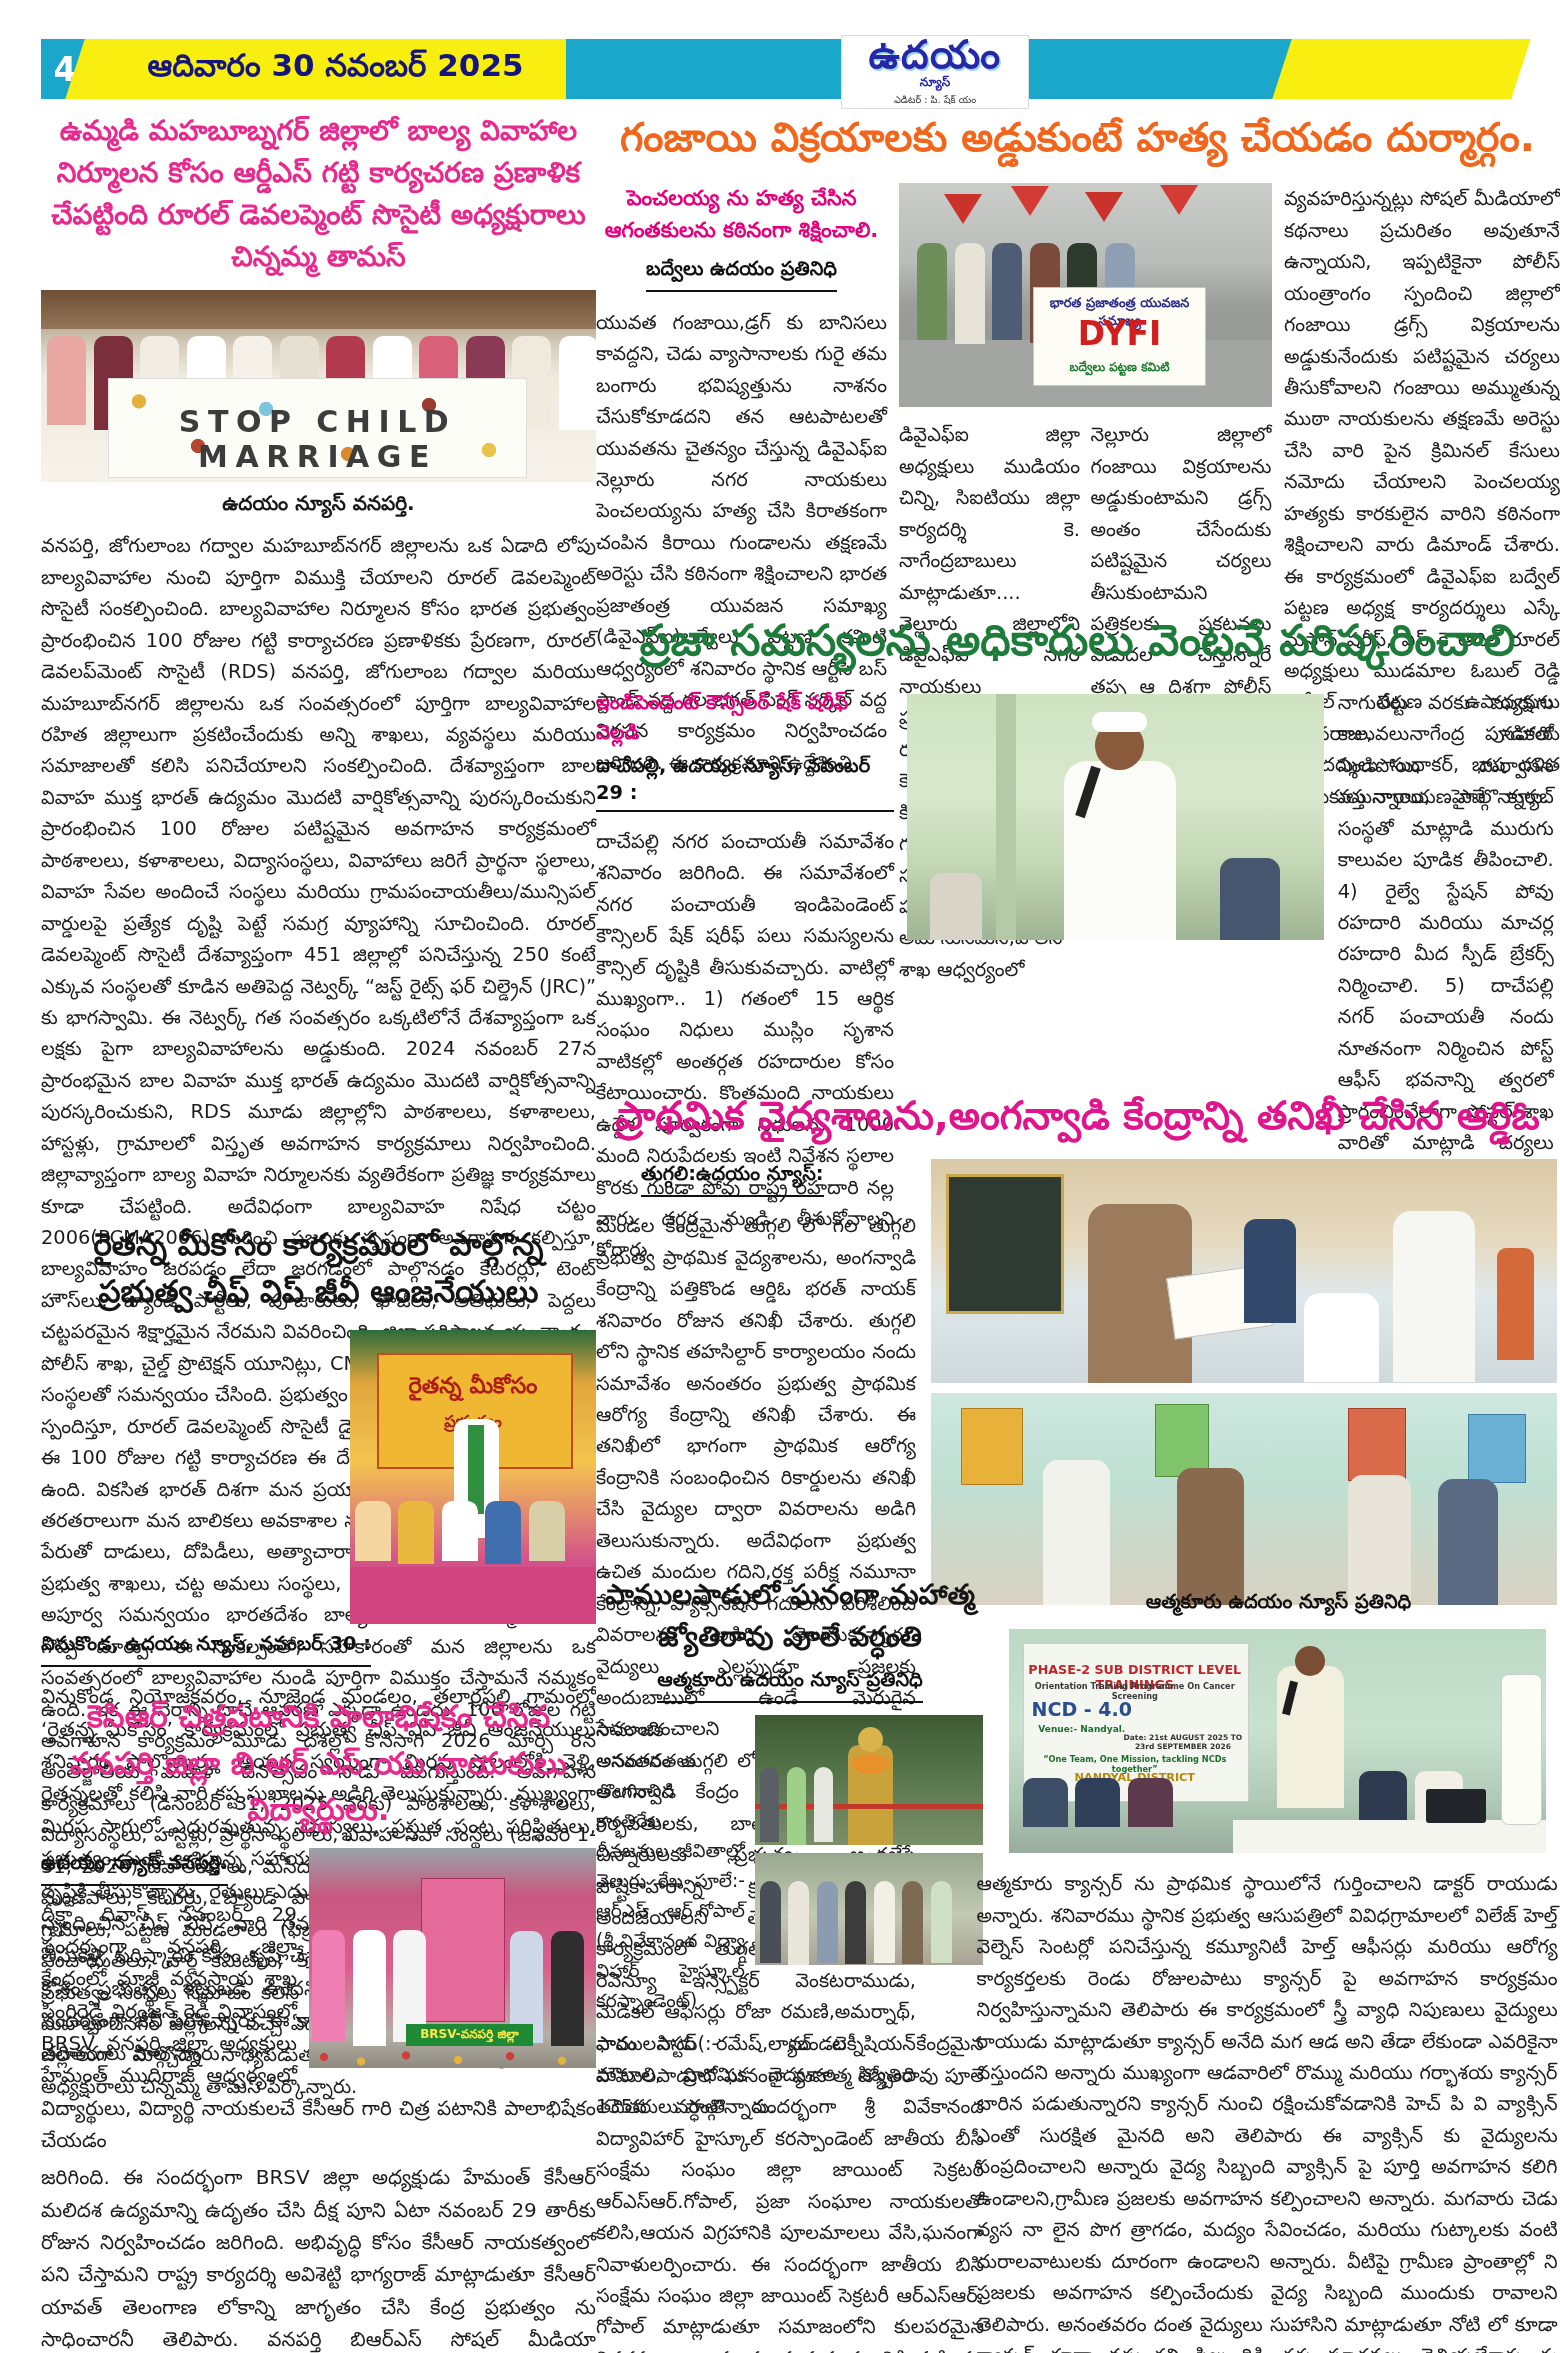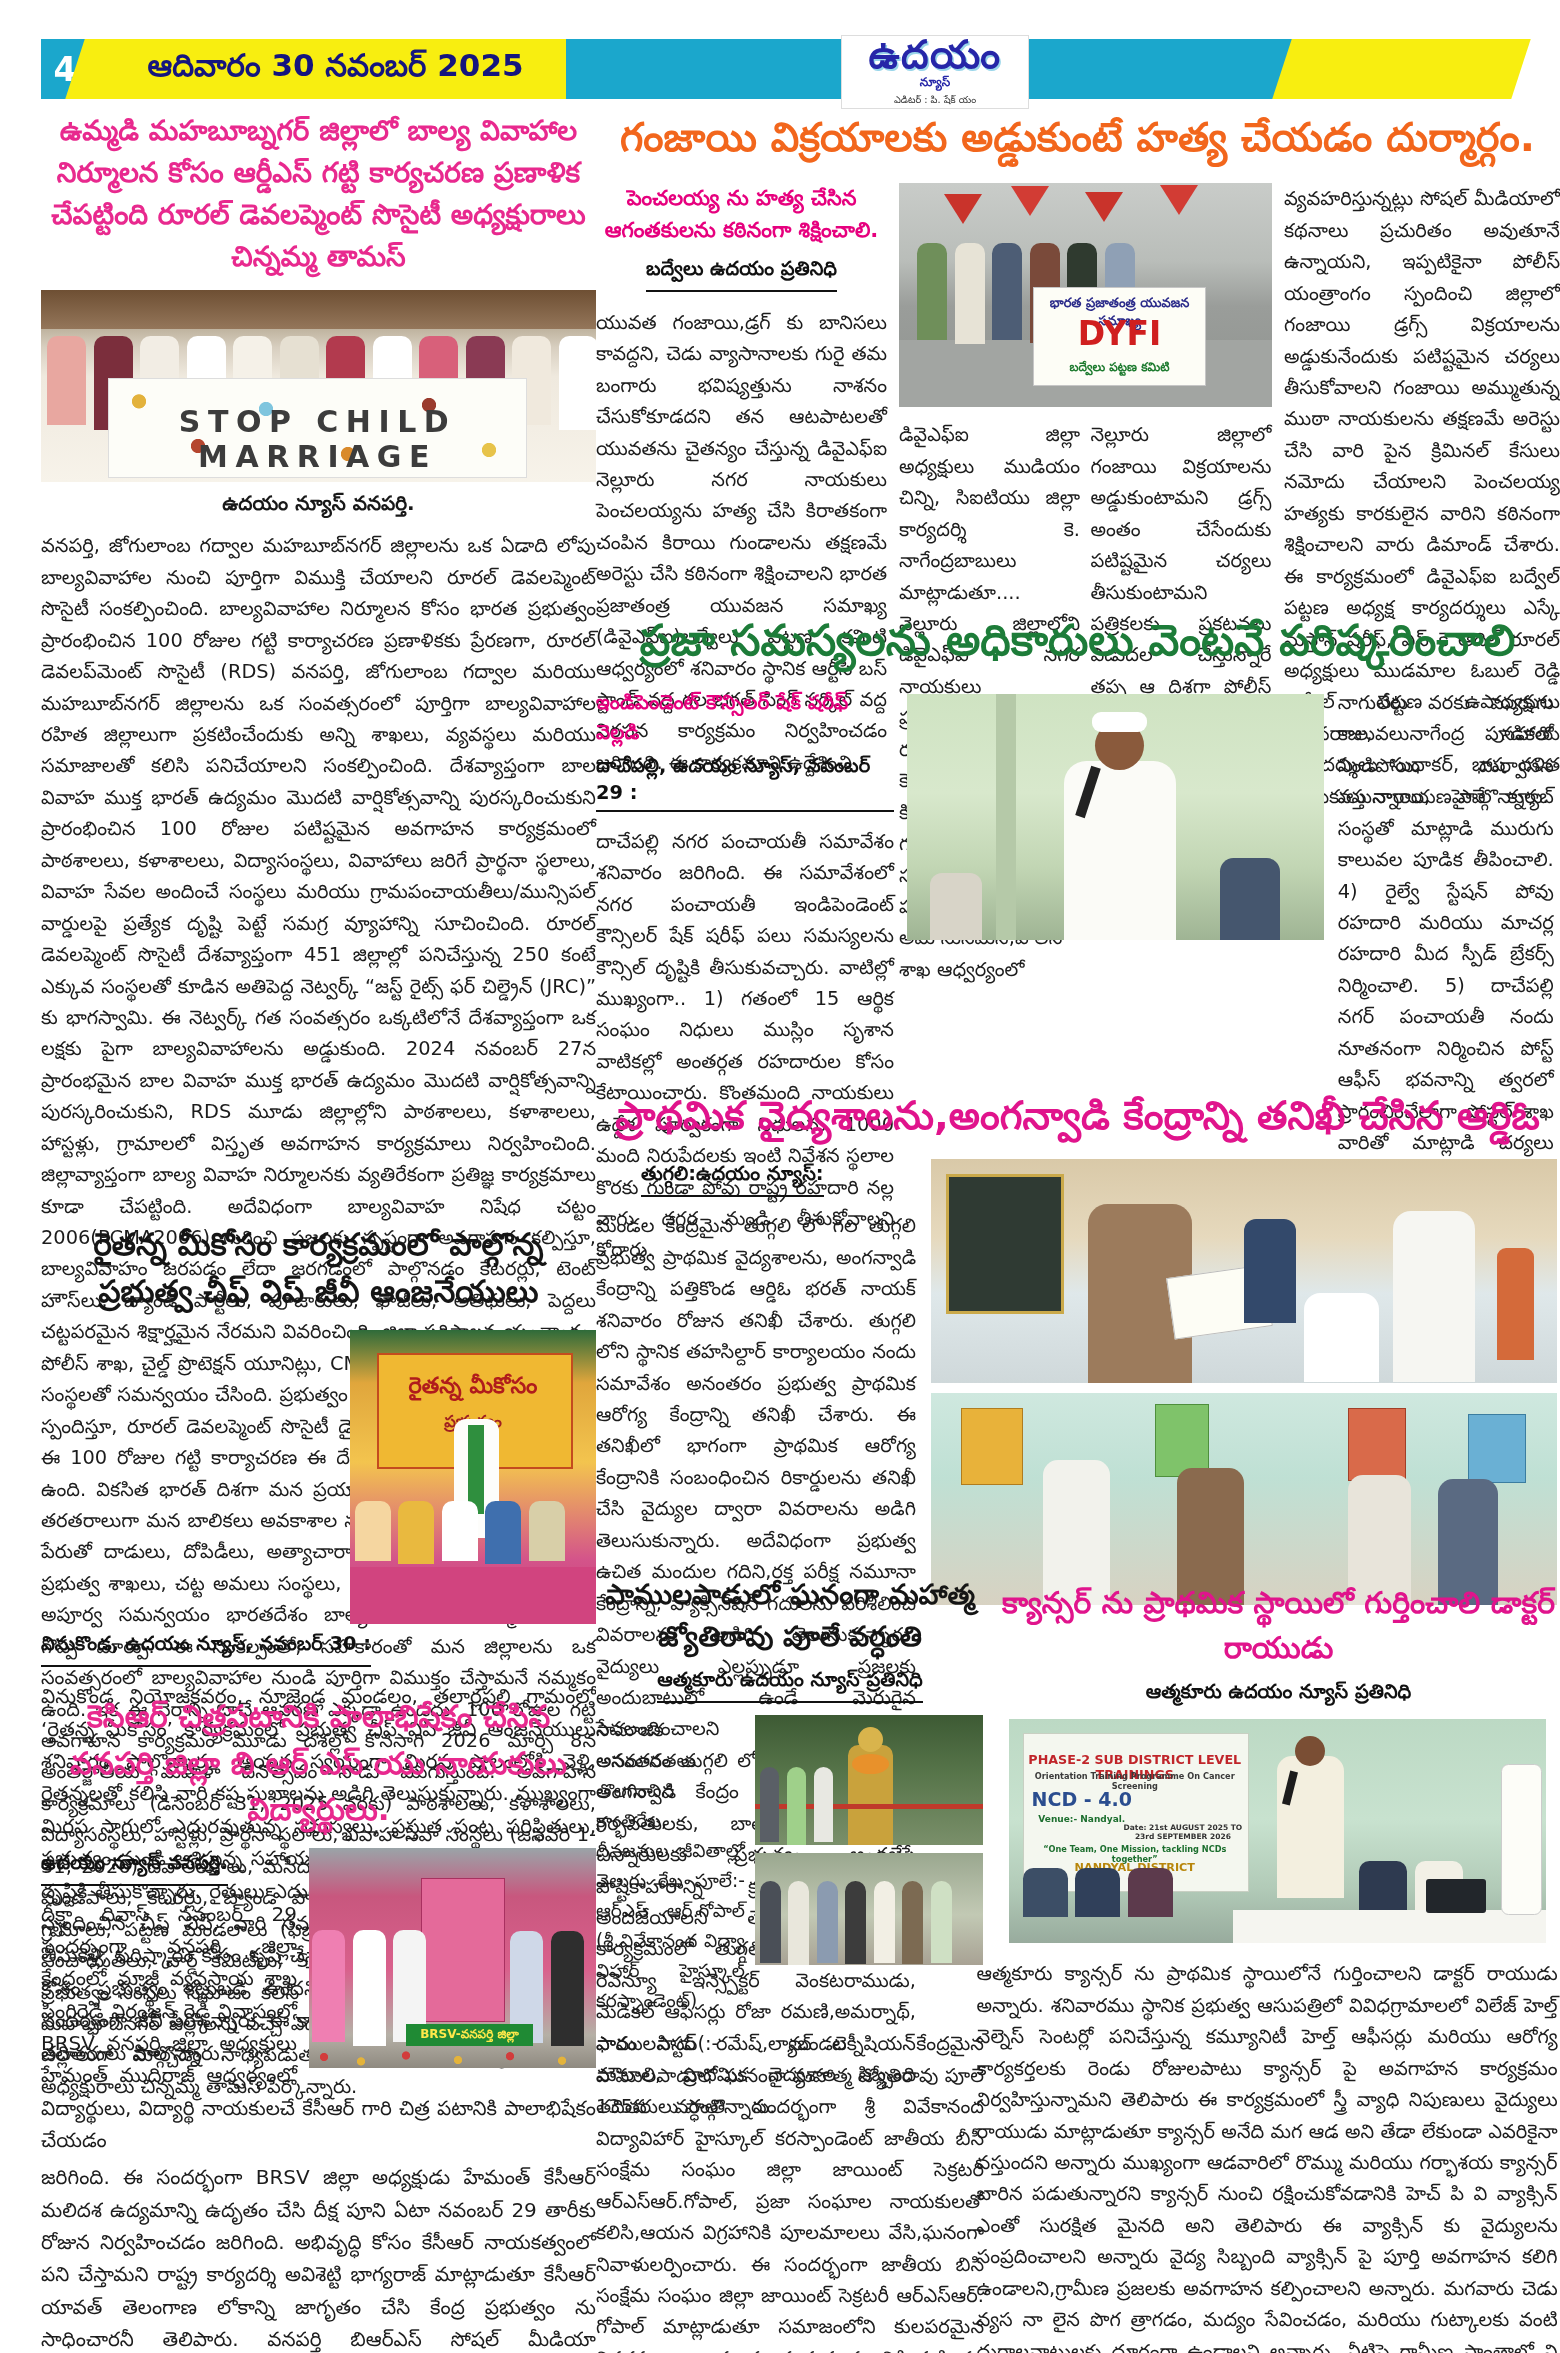--- a/index.html
+++ b/index.html
@@ -274,21 +274,20 @@
             <div class="person" style="width:21px;height:83px;background:#7c6a52;"></div>
             <div class="person" style="width:21px;height:82px;background:#cfe0c4;"></div>
           </div>
         </div>
       </div>
     </div>
     <div class="body-text" style="margin-top:12px;font-size:19.4px;">పాములపాడు(:- మండల కేంద్రమైన పాములపాడులో ఘనంగా మహాత్మ జ్యోతిరావు పూలే 135వ వర్ధంతి సందర్భంగా శ్రీ వివేకానంద విద్యావిహార్ హైస్కూల్ కరస్పాండెంట్ జాతీయ బీసీ సంక్షేమ సంఘం జిల్లా జాయింట్ సెక్రటరీ ఆర్ఎస్ఆర్.గోపాల్, ప్రజా సంఘాల నాయకులతో కలిసి,ఆయన విగ్రహానికి పూలమాలలు వేసి,ఘనంగా నివాళులర్పించారు. ఈ సందర్భంగా జాతీయ బిసి సంక్షేమ సంఘం జిల్లా జాయింట్ సెక్రటరీ ఆర్ఎస్ఆర్. గోపాల్ మాట్లాడుతూ సమాజంలోని కులపరమైన వివక్షను అన్యాయలను రూపుమాపడానికి మహిళల హక్కుల పరిరక్షణ కొరకు తన జీవితాన్ని దారపోసిన మహామనిషి అని, భారతదేశానికి స్వాతంత్ర్యం రాకమునుపే దేశంలో నిరక్షరాస్యతను నిర్మూలించి, సామాజిక చైతన్యం తీసుకురావడానికి ప్రయత్నించిన గొప్ప సంఘసంస్కర్త జ్యోతిరావు పూలే అని, ఆయన చేసిన సేవలు చిరస్మరణీయమని తెలిపారు. ఈ కార్యక్రమంలో జాతీయ బిసి సంక్షేమ సంఘం మండల అధ్యక్షులు రాయపాటి మురళీమోహన్, నియోజకవర్గం ప్రధాన కార్యదర్శి నాగ లింగమయ్య, రిటైర్డ్ ఫిజికల్ డైరెక్టర్ శివలక్ష్మి రెడ్డి, ఎన్.అబ్రహం, పవన్, కె.బాలస్వామి, వెంకటేశ్వర్లు తదితరులు పాల్గొన్నారు.</div>
   </div>
 
   <div class="article" style="left:999px;top:1580px;width:559px;">
-    <div class="hl hl-magenta" style="font-size:30px;">క్యాన్సర్ ను ప్రాథమిక స్థాయిలో గుర్తించాలి డాక్టర్ రాయుడు</div>
     <div class="byline" style="text-align:center;margin:10.4px 0 12px 0;">
       <span>ఆత్మకూరు ఉదయం న్యూస్ ప్రతినిధి</span>
     </div>
     <div class="photo" style="width:537px;height:224px;margin-left:10.4px;
          background:linear-gradient(180deg,#bcd9c4 0%,#c8e2cf 45%,#b2cbb8 75%,#98ab9d 100%);">
       <div class="ph-abs" style="left:13.4px;top:13.4px;width:224px;height:157px;background:#f4f7ef;border:1.5px solid #c8cfc2;"></div>
       <div class="banner-txt" style="left:16.4px;top:33px;width:218px;color:#c0252a;font-size:12.7px;">PHASE-2 SUB DISTRICT LEVEL TRAININGS</div>
       <div class="banner-txt" style="left:16.4px;top:52px;width:218px;color:#3a3a3a;font-size:8.2px;">Orientation Training Programme On Cancer Screening</div>
       <div class="banner-txt" style="left:16.4px;top:69px;width:112px;color:#2a4d8f;font-size:19px;">NCD - 4.0</div>
       <div class="banner-txt" style="left:16.4px;top:95px;width:112px;color:#1c6e2e;font-size:9px;">Venue:- Nandyal.</div>

